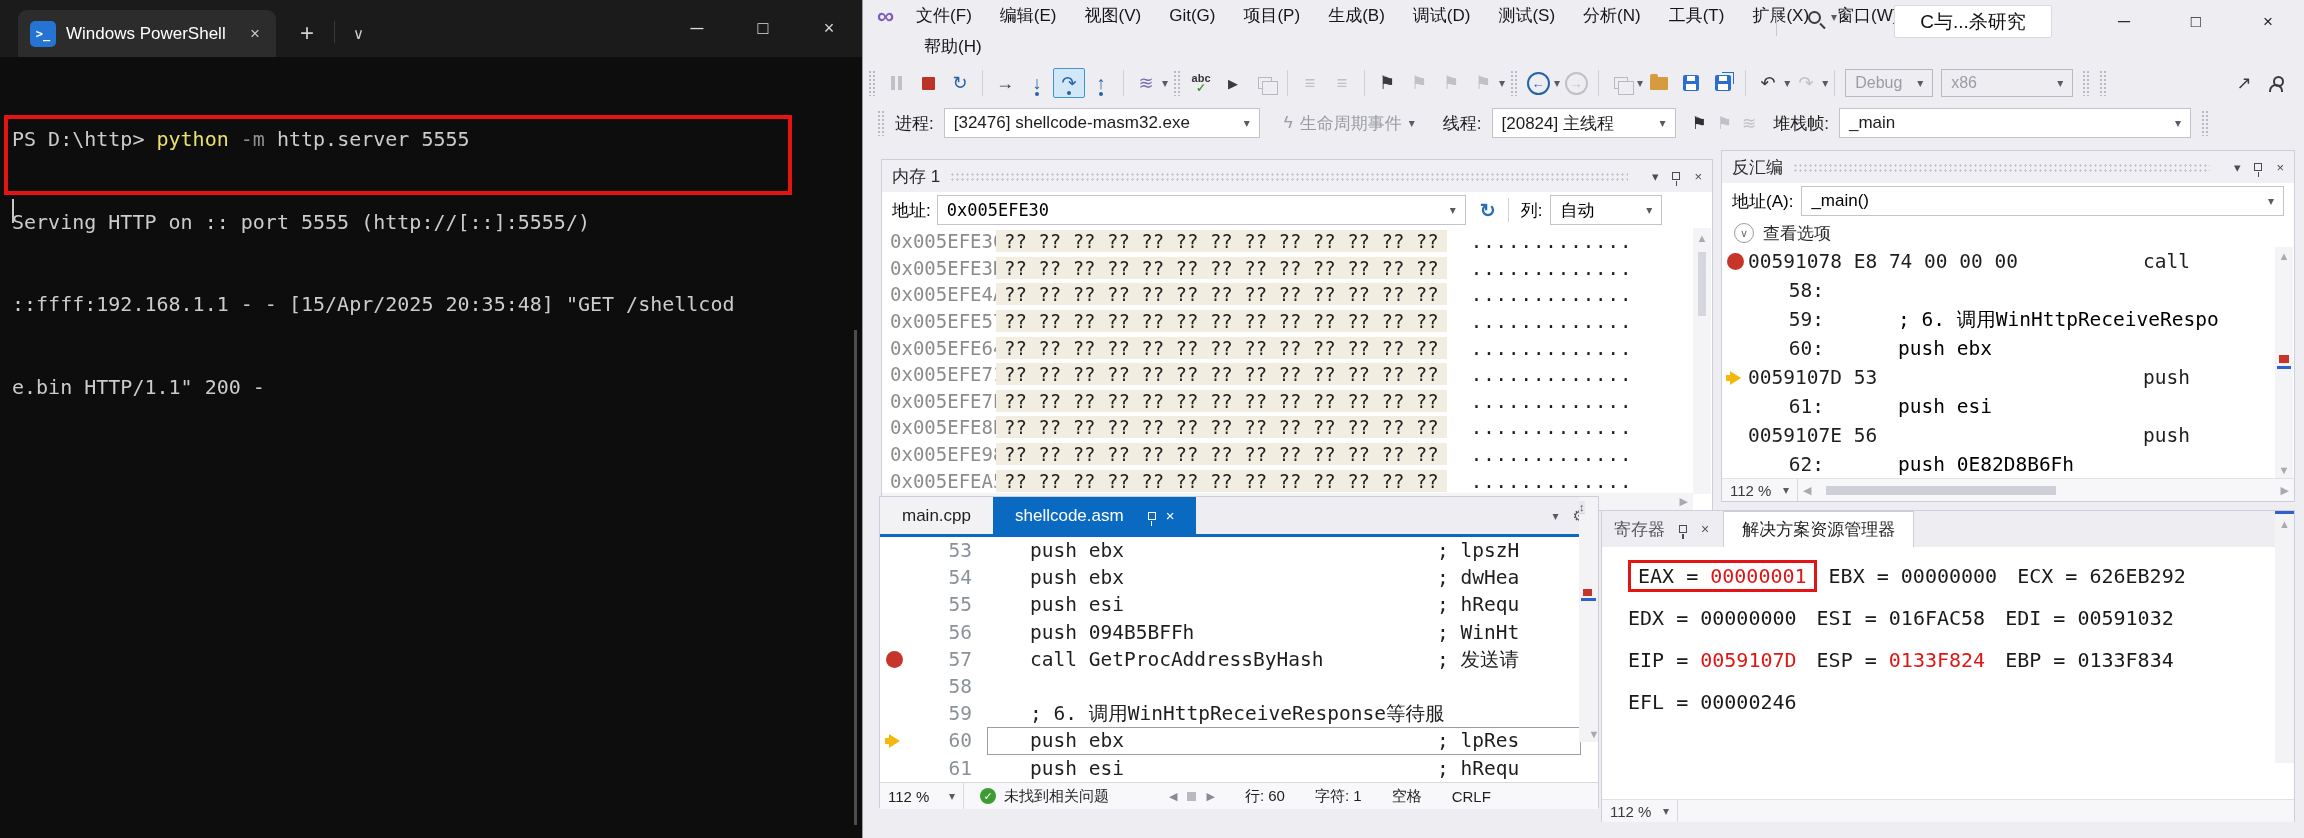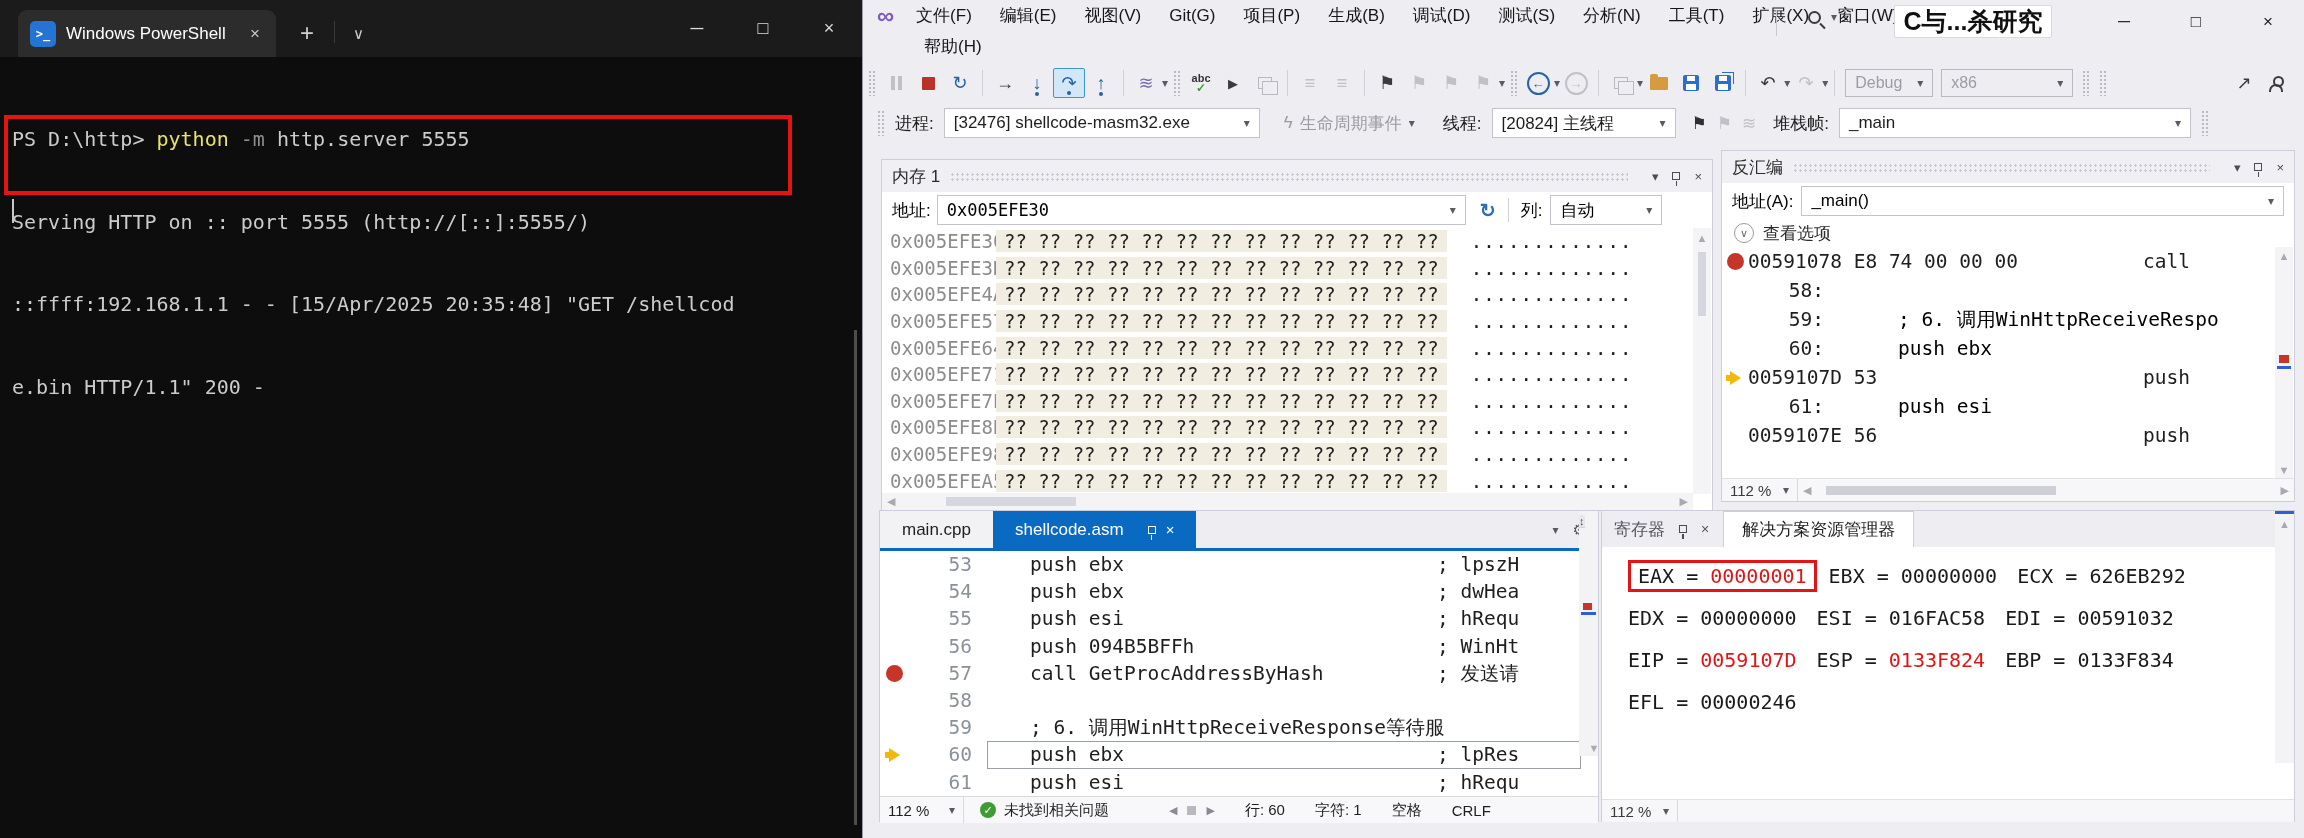--- a/index.html
+++ b/index.html
@@ -30,21 +30,21 @@
 #vs{position:absolute;left:862px;top:0;width:1442px;height:838px;background:#eeeef2;border-left:1px solid #9b9ba3}
 .v-row1{position:absolute;left:0;top:0;width:100%;height:31px;display:flex;align-items:center}
 .vs-logo{color:#7f5bc0;font-size:24px;font-weight:bold;margin:0 8px 0 14px;line-height:31px}
 .menu-item{padding:0 14px;font-size:17px;color:#161616;line-height:31px;white-space:nowrap}
 .v-row2{position:absolute;left:47px;top:31px;height:31px;display:flex;align-items:center}
 .tb-sep-v{position:absolute;left:913px;top:10px;width:1px;height:26px;background:#c9c9d2}
 .v-search{position:absolute;left:945px;top:10px;display:flex;align-items:center;gap:10px}
 .mag{width:13px;height:13px;border:2px solid #3b3b3b;border-radius:50%;position:relative}
 .mag::after{content:'';position:absolute;width:7px;height:2px;background:#3b3b3b;transform:rotate(45deg);left:9px;top:12px}
 .dd{color:#5a5a64;font-size:12px}
-.v-titlebox{position:absolute;left:1031px;top:5px;width:158px;height:33px;background:#fff;border:1px solid #d9d9de;border-radius:2px;display:flex;align-items:center;justify-content:center;font-size:25px;font-weight:bold;color:#101010;white-space:nowrap}
+.v-titlebox{position:absolute;left:1031px;top:5px;width:158px;height:33px;background:#fff;border:1px solid #d9d9de;border-radius:2px;display:flex;align-items:center;justify-content:center;font-size:19px;font-weight:normal;color:#101010;white-space:nowrap}
 .v-controls{position:absolute;right:0;top:0;height:44px;display:flex}
 .v-ctrl{width:72px;height:44px;display:flex;align-items:center;justify-content:center;color:#1e1e1e;font-size:17px}
 
 
 .v-toolbar{position:absolute;left:0;top:62px;width:100%;height:42px;display:flex;align-items:center}
 .grip{width:7px;height:26px;background-image:radial-gradient(circle,#b9bac4 1px,transparent 1.3px);background-size:4px 4px;margin:0 5px;flex:none}
 .tsep{width:1px;height:26px;background:#d0d0d8;margin:0 6px;flex:none}
 .tb{min-width:32px;height:30px;display:flex;align-items:center;justify-content:center;font-size:18px;color:#3b3b3b;flex:none;position:relative}
 .tb.dis{color:#c0c0c6}
 .pausebars{display:flex;gap:3px}
@@ -124,21 +124,21 @@
 .d-vscroll{position:absolute;right:1px;top:96px;width:18px;height:232px;background:#f4f4f6;text-align:center;color:#a9a9b2;font-size:11px;padding-top:3px}
 .d-mark-red{position:absolute;left:4px;top:108px;width:10px;height:8px;background:#c7342a}
 .d-mark-blue{position:absolute;left:2px;top:119px;width:14px;height:3px;background:#2f5fd1}
 .d-vdown{position:absolute;left:0;bottom:3px;width:18px;text-align:center}
 .d-bottom{position:absolute;left:0;bottom:0;width:100%;height:23px;background:#f7f7f9;border-top:1px solid #e0e0e6;display:flex;align-items:center;font-size:15px;color:#3b3b3b}
 .zoombox{width:76px;height:100%;display:flex;align-items:center;justify-content:space-between;padding:0 8px;border-right:1px solid #d8d8de;flex:none}
 .htrack{flex:1;height:100%;position:relative;display:flex;align-items:center;justify-content:space-between;padding:0 5px;color:#a9a9b2;font-size:11px}
 .hthumb{position:absolute;left:28px;top:7px;height:9px;width:230px;background:#cfcfd7}
 
 
-#ed-panel{left:16px;top:510px;width:720px;height:312px;border:1px solid #cccedb;position:absolute;background:#fff}
+#ed-panel{left:16px;top:496px;width:720px;height:312px;border:1px solid #cccedb;position:absolute;background:#fff}
 .e-tabs{height:37px;display:flex;align-items:stretch;background:#eeeef2}
 .e-tab{padding:0 22px;display:flex;align-items:center;font-size:17px;color:#1e1e1e;background:#f2f2f5;gap:10px;white-space:nowrap}
 .e-tab.active{background:#0a69c1;color:#fff}
 .e-tab .tx{font-size:15px}
 .e-tabicons{margin-left:auto;display:flex;align-items:center;gap:14px;padding-right:12px;color:#55555e;font-size:15px}
 .e-blue{height:3px;background:#0a69c1}
 #ed-lines{position:relative;height:245px;overflow:hidden;background:#fff}
 .e-row{display:flex;align-items:center;height:27.2px;font-family:"DejaVu Sans Mono",monospace;font-size:19.5px;position:relative;white-space:pre}
 .e-gut{width:28px;flex:none;display:flex;align-items:center;justify-content:center}
 .e-bp{width:17px;height:17px;border-radius:50%;background:#c7342a}
@@ -453,20 +453,21 @@
       <span>查看选项</span>
     </div>
     <div id="dis-lines">
         <div class="d-row"><span class="d-gut"><span class="bp"></span></span><span class="d-addr">00591078 E8 74 00 00 00</span><span class="d-mn">call</span></div>
         <div class="d-row"><span class="d-gut"></span><span class="d-no">58:</span><span class="d-text"></span></div>
         <div class="d-row"><span class="d-gut"></span><span class="d-no">59:</span><span class="d-text">; 6. 调用WinHttpReceiveRespo</span></div>
         <div class="d-row"><span class="d-gut"></span><span class="d-no">60:</span><span class="d-text">push ebx</span></div>
         <div class="d-row"><span class="d-gut"><span class="cur-arrow"></span></span><span class="d-addr">0059107D 53</span><span class="d-mn">push</span></div>
         <div class="d-row"><span class="d-gut"></span><span class="d-no">61:</span><span class="d-text">push esi</span></div>
         <div class="d-row"><span class="d-gut"></span><span class="d-addr">0059107E 56</span><span class="d-mn">push</span></div>
+        <div class="d-row"><span class="d-gut"></span><span class="d-no">62:</span><span class="d-text">push 0E82D8B6Fh</span></div>
       </div>
     <div class="d-vscroll">
       <span>▲</span>
       <span class="d-mark-red"></span>
       <span class="d-mark-blue"></span>
       <span class="d-vdown">▼</span>
     </div>
     <div class="d-bottom">
       <span class="zoombox">
           <span>112 %</span>

